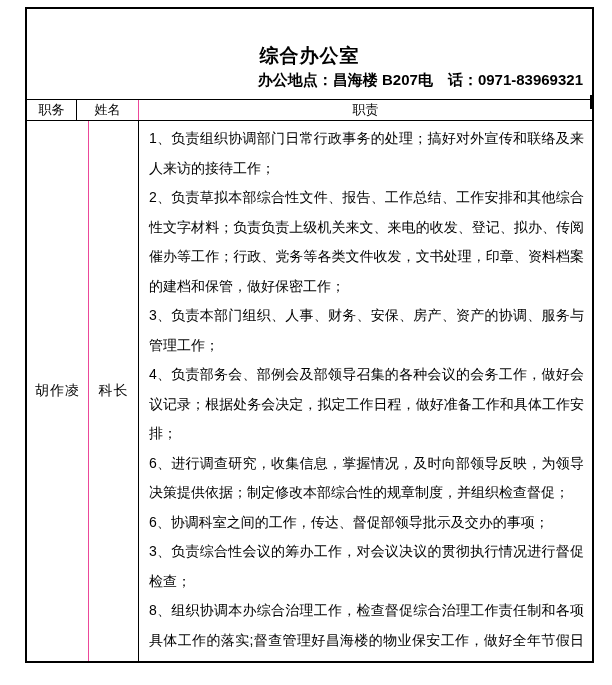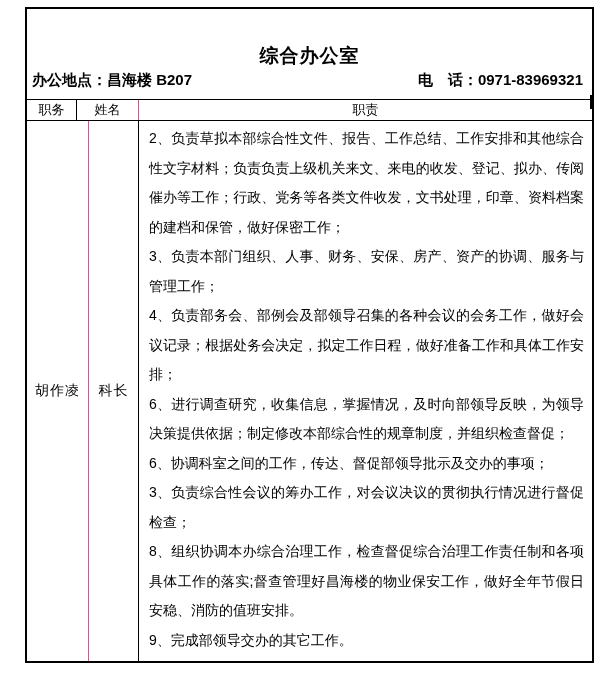--- a/index.html
+++ b/index.html
@@ -29,28 +29,27 @@
   .doc-title {
     text-align: center;
     font-weight: bold;
     font-size: 19px;
     line-height: 22px;
     padding-top: 10px;
     letter-spacing: 1px;
   }
   .contact-line {
     display: flex;
-    justify-content: space-between;
+    justify-content: flex-end;
     align-items: flex-end;
-    padding: 3px 9px 0 5px;
+    padding: 3px 9px 0 19px;
     font-weight: bold;
     font-size: 15px;
     line-height: 20px;
     white-space: pre;
-    gap: 44px;
   }
   
   .header-row {
     display: flex;
     border-top: 1px solid #000;
     border-bottom: 1px solid #000;
     height: 22px;
     box-sizing: border-box;
     flex: none;
   }
@@ -110,20 +109,21 @@
     <div class="header-row">
       <div class="header-cell col-pos">职务</div>
       <div class="header-cell col-name">姓名</div>
       <div class="header-cell col-duty">职责</div>
     </div>
 
     <div class="body-row">
       <div class="center-cell col-name">胡作凌</div>
       <div class="center-cell col-pos">科长</div>
       <div class="duties-cell col-duty">
+          <p class="duty">1、负责组织协调部门日常行政事务的处理；搞好对外宣传和联络及来人来访的接待工作；</p>
           <p class="duty">2、负责草拟本部综合性文件、报告、工作总结、工作安排和其他综合性文字材料；负责负责上级机关来文、来电的收发、登记、拟办、传阅催办等工作；行政、党务等各类文件收发，文书处理，印章、资料档案的建档和保管，做好保密工作；</p>
           <p class="duty">3、负责本部门组织、人事、财务、安保、房产、资产的协调、服务与管理工作；</p>
           <p class="duty">4、负责部务会、部例会及部领导召集的各种会议的会务工作，做好会议记录；根据处务会决定，拟定工作日程，做好准备工作和具体工作安排；</p>
           <p class="duty">6、进行调查研究，收集信息，掌握情况，及时向部领导反映，为领导决策提供依据；制定修改本部综合性的规章制度，并组织检查督促；</p>
           <p class="duty">6、协调科室之间的工作，传达、督促部领导批示及交办的事项；</p>
           <p class="duty">3、负责综合性会议的筹办工作，对会议决议的贯彻执行情况进行督促检查；</p>
           <p class="duty">8、组织协调本办综合治理工作，检查督促综合治理工作责任制和各项具体工作的落实;督查管理好昌海楼的物业保安工作，做好全年节假日安稳、消防的值班安排。</p>
           <p class="duty">9、完成部领导交办的其它工作。</p>
         </div>
     </div>

